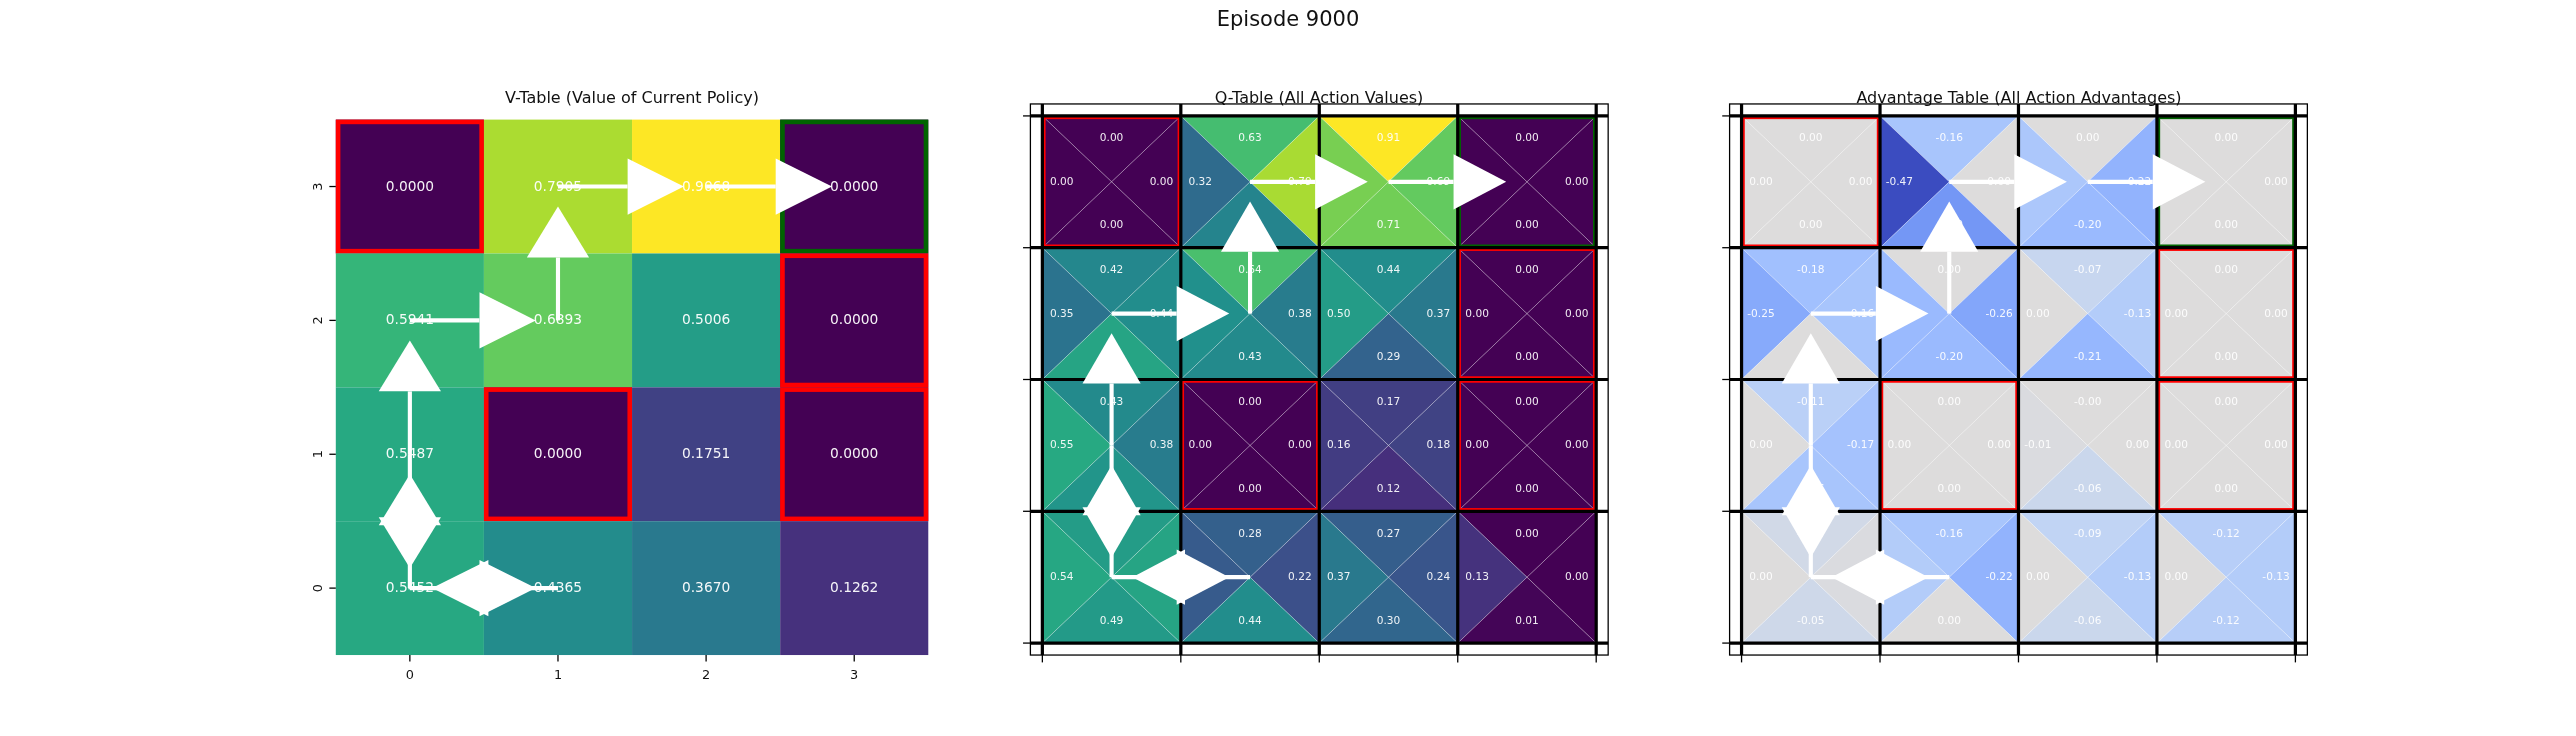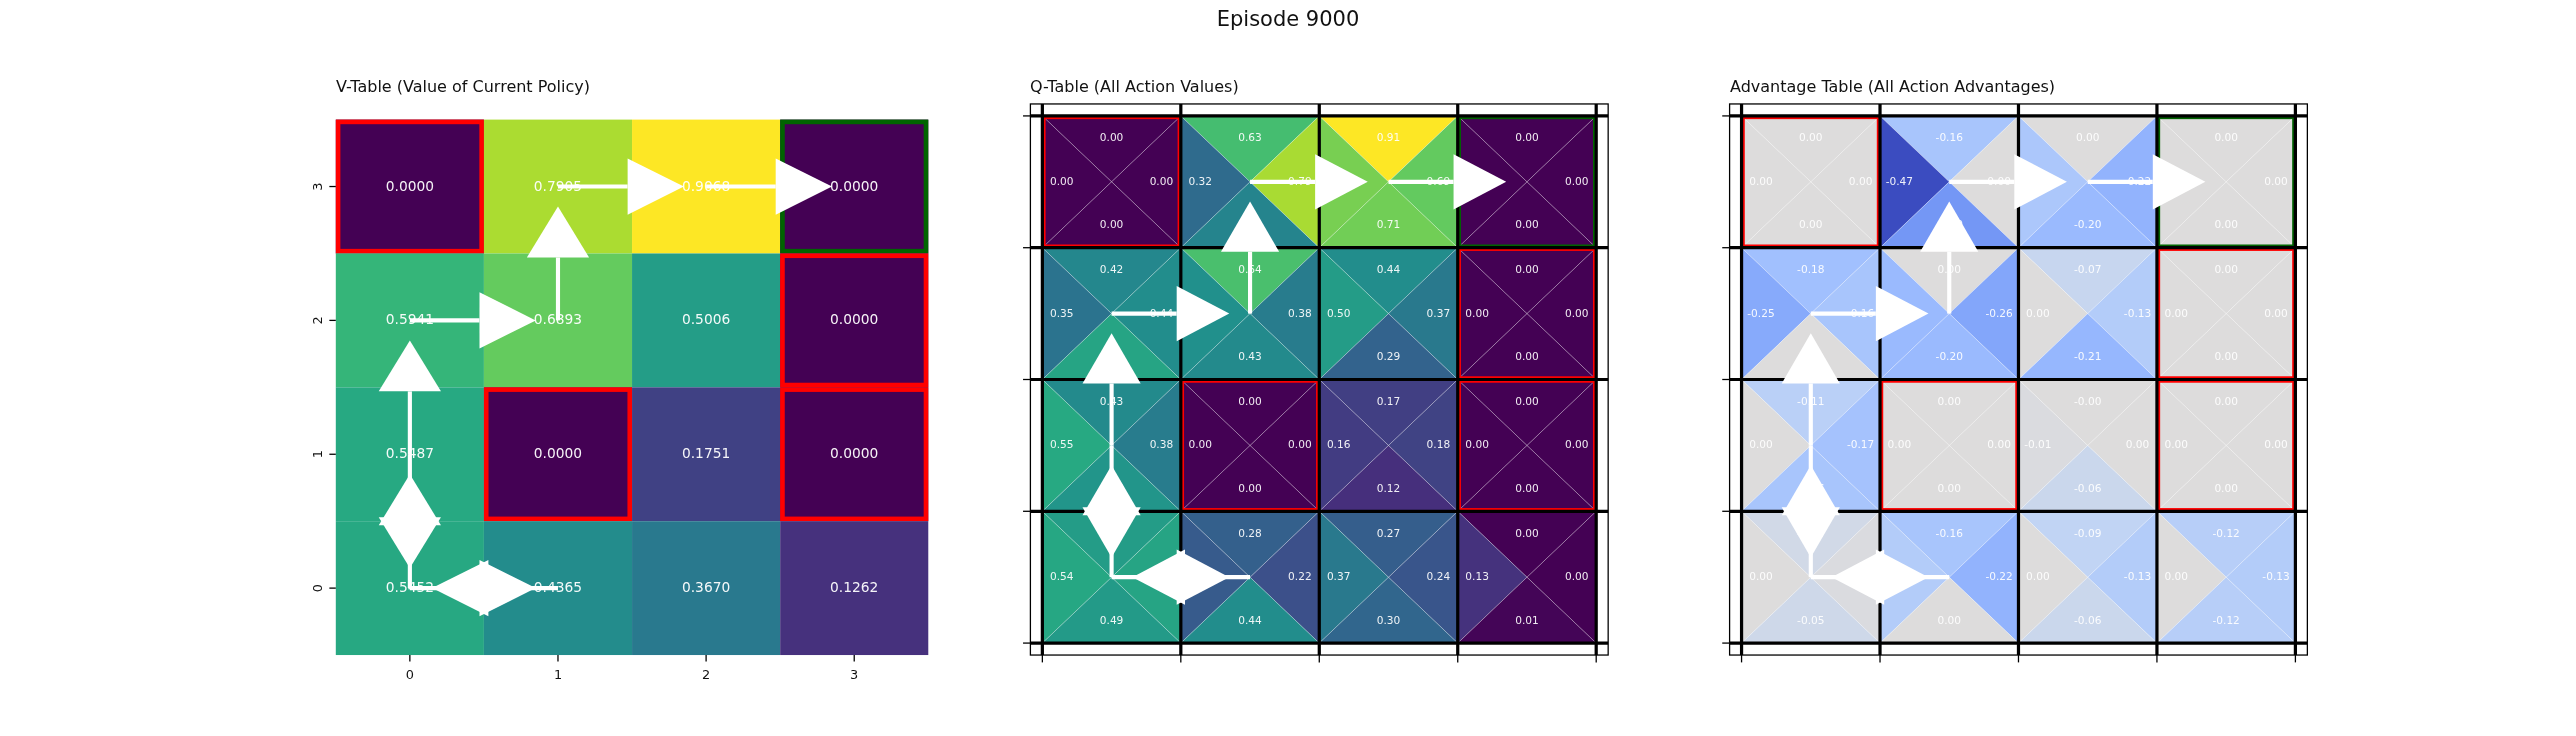--- a/index.html
+++ b/index.html
@@ -1,20 +1,20 @@
 <!DOCTYPE html>
 <html style="font-size:14.7px"><head>
 <meta charset="utf-8">
 <style>
   html,body{margin:0;padding:0;background:#fff;}
   #canvas{position:relative;width:2576px;height:736px;background:#ffffff;overflow:hidden;
           font-family:"DejaVu Sans",sans-serif;padding-left:24px;}
   .suptitle{position:absolute;left:0;top:7.4px;width:2576px;text-align:center;
             font-size:21px;color:#111;}
-  .panel-title{position:absolute;top:77px;font-size:16px;color:#111;}
+  .panel-title{position:absolute;top:88px;text-align:center;font-size:16px;color:#111;}
   #v-title{left:336px;width:592px;}
   #q-title{left:1030px;width:578px;}
   #adv-title{left:1730px;width:578px;}
   svg{position:absolute;left:0;top:0;}
 </style>
 </head>
 <body>
 
 <div id="canvas">
   <div class="suptitle">Episode 9000</div>

